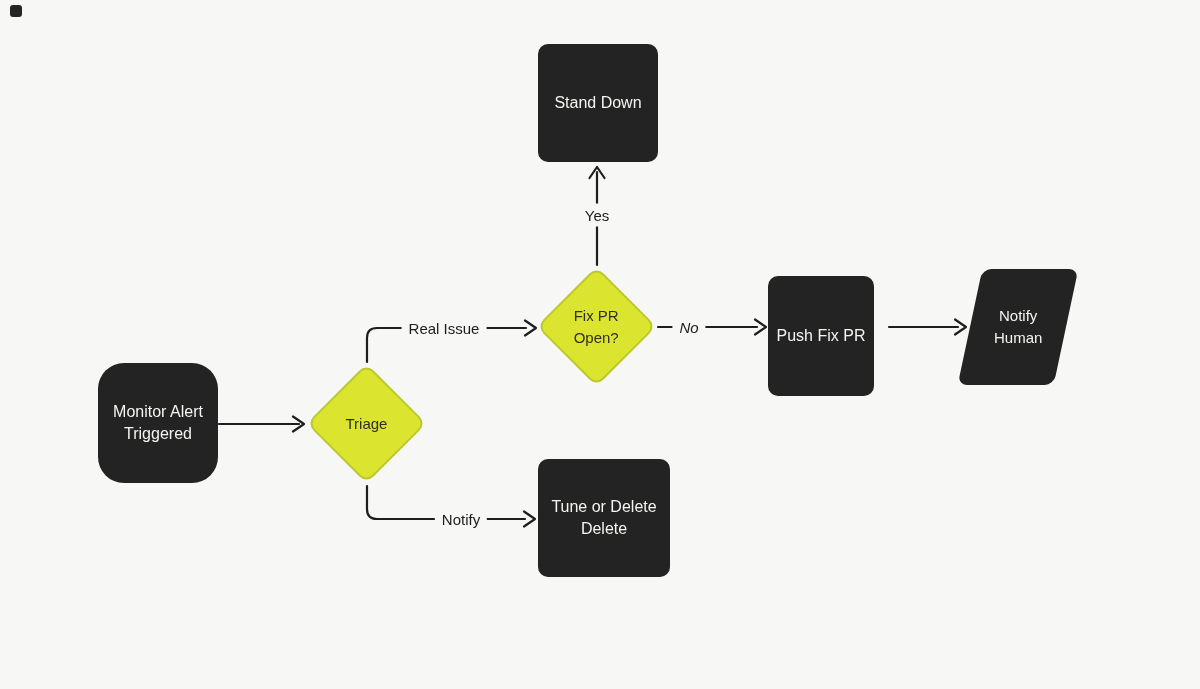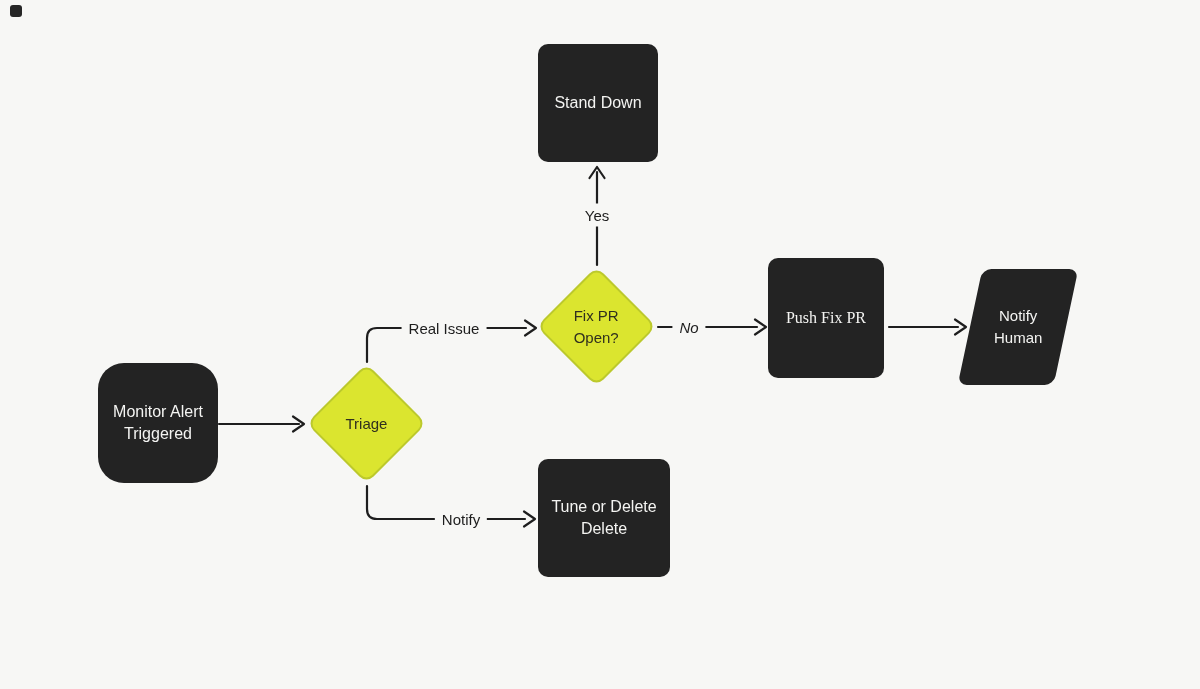--- a/index.html
+++ b/index.html
@@ -157,21 +157,21 @@
     <div class="inner">
       <div>Fix PR</div>
       <div>Open?</div>
     </div>
   </div>
 
   <div class="node-box" style="left:538px; top:44px; width:120px; height:118px;">
     <div>Stand Down</div>
   </div>
 
-  <div class="node-box" style="left:768px; top:258px; width:116px; height:120px;font-family:Liberation Serif, serif;">
+  <div class="node-box" style="left:768px; top:276px; width:106px; height:120px;">
     <div>Push Fix PR</div>
   </div>
 
   <div class="parallelogram">
     <div class="inner">
       <div>Notify</div>
       <div>Human</div>
     </div>
   </div>
 

